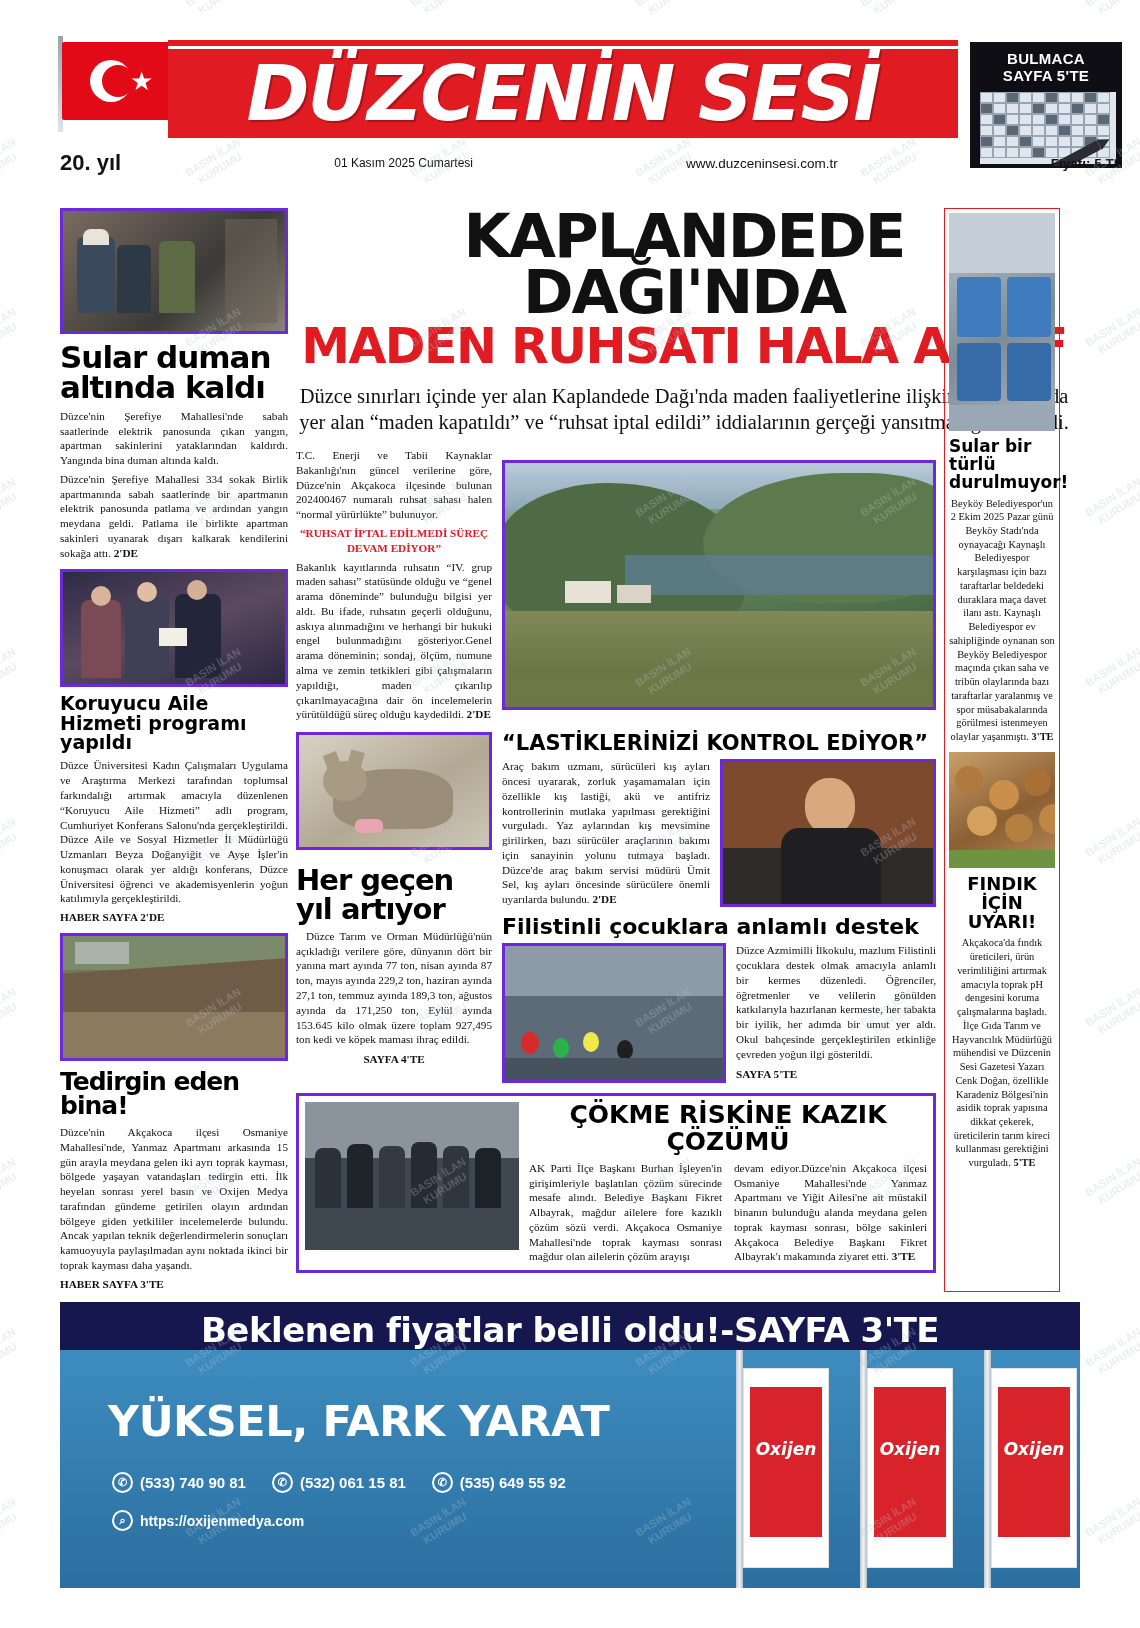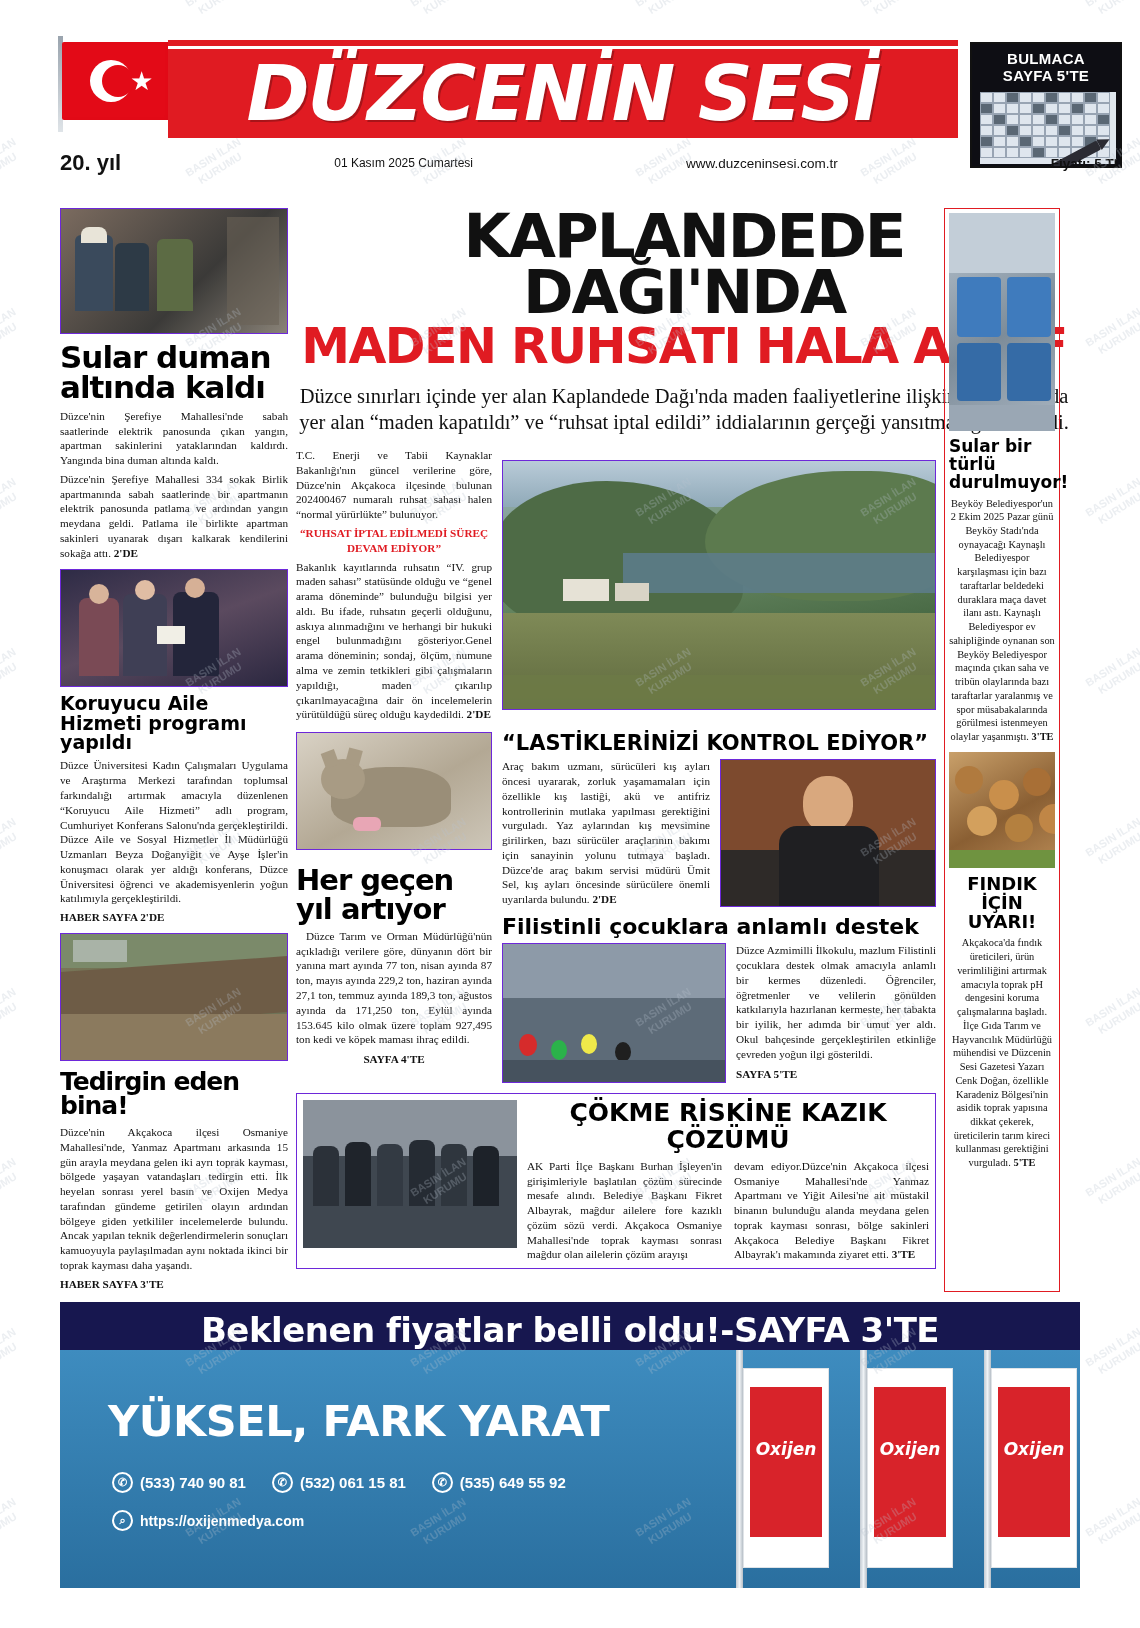--- a/index.html
+++ b/index.html
@@ -153,21 +153,21 @@
   .banner-flag {
     position:absolute; top: 18px; width: 86px; height: 200px; background:#fff; border:1px solid #dfe3e7;
   }
   .banner-flag .red { position:absolute; left: 6px; top: 18px; right:6px; height: 150px; background:#d8232a;}
   .banner-flag .txt {
     position:absolute; left:0; right:0; top: 70px; text-align:center; color:#fff;
     font-family:"DejaVu Sans",sans-serif; font-weight:800; font-size: 17px; font-style:italic;
   }
   .banner-pole { position:absolute; width: 7px; background: linear-gradient(90deg,#c2cad2,#eef2f5,#b6bec6); top: 0; height: 238px;}
 
-  .thin-border { border:1px solid #6d28d9; }
+  .thin-border { border:3px solid #6d28d9; }
   .red-border { border: 1px solid #e01b22; }
 
   
   .ph-fire   { background: linear-gradient(135deg,#7b6b5f,#3b3a38 60%,#8a8378); }
   .ph-award  { background: linear-gradient(160deg,#2e2b46,#5b4a5f 50%,#2b2740); }
   .ph-land   { background: linear-gradient(160deg,#8a7b60,#5d6b4a 45%,#7d7a63); }
   .ph-cat    { background: linear-gradient(150deg,#d9d2c5,#b3a894 55%,#cdc6b8); }
   .ph-mount  { background: linear-gradient(170deg,#9fb6c9 0%,#6f8f6a 35%,#4a6b46 70%,#2f4a32 100%); }
   .ph-man    { background: linear-gradient(150deg,#8a5b3c,#4a2e22 60%,#6b4430); }
   .ph-kids   { background: linear-gradient(160deg,#8fa3b5,#59708a 55%,#7b8ea0); }

